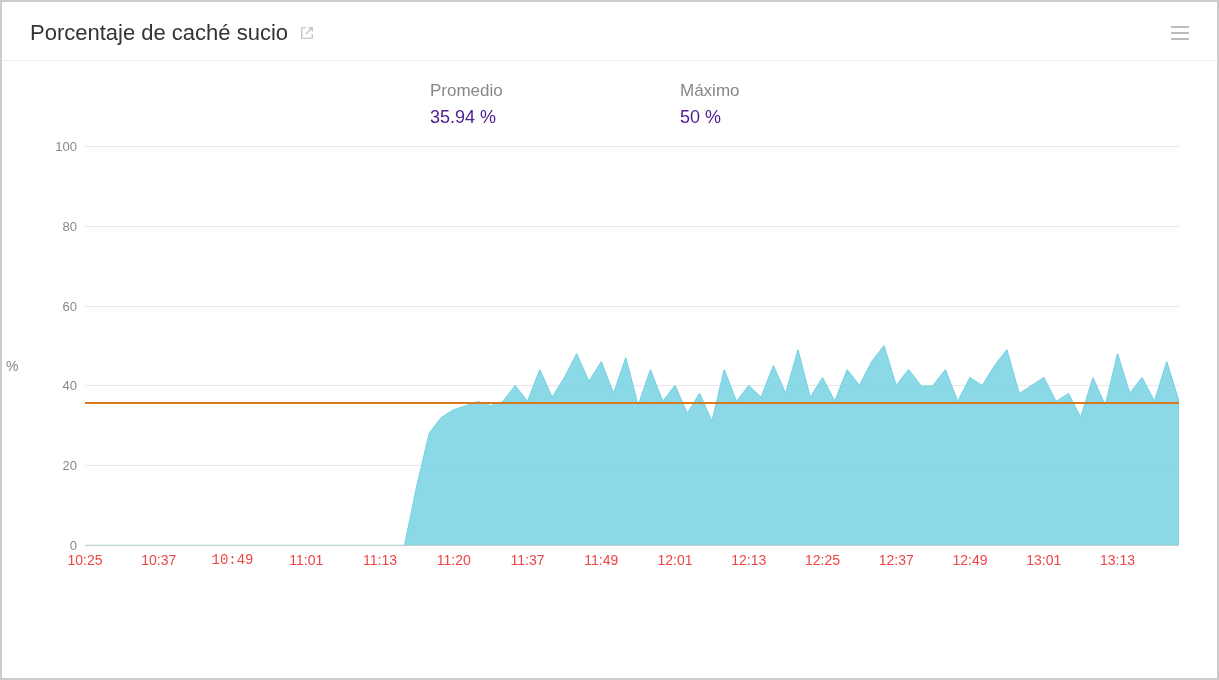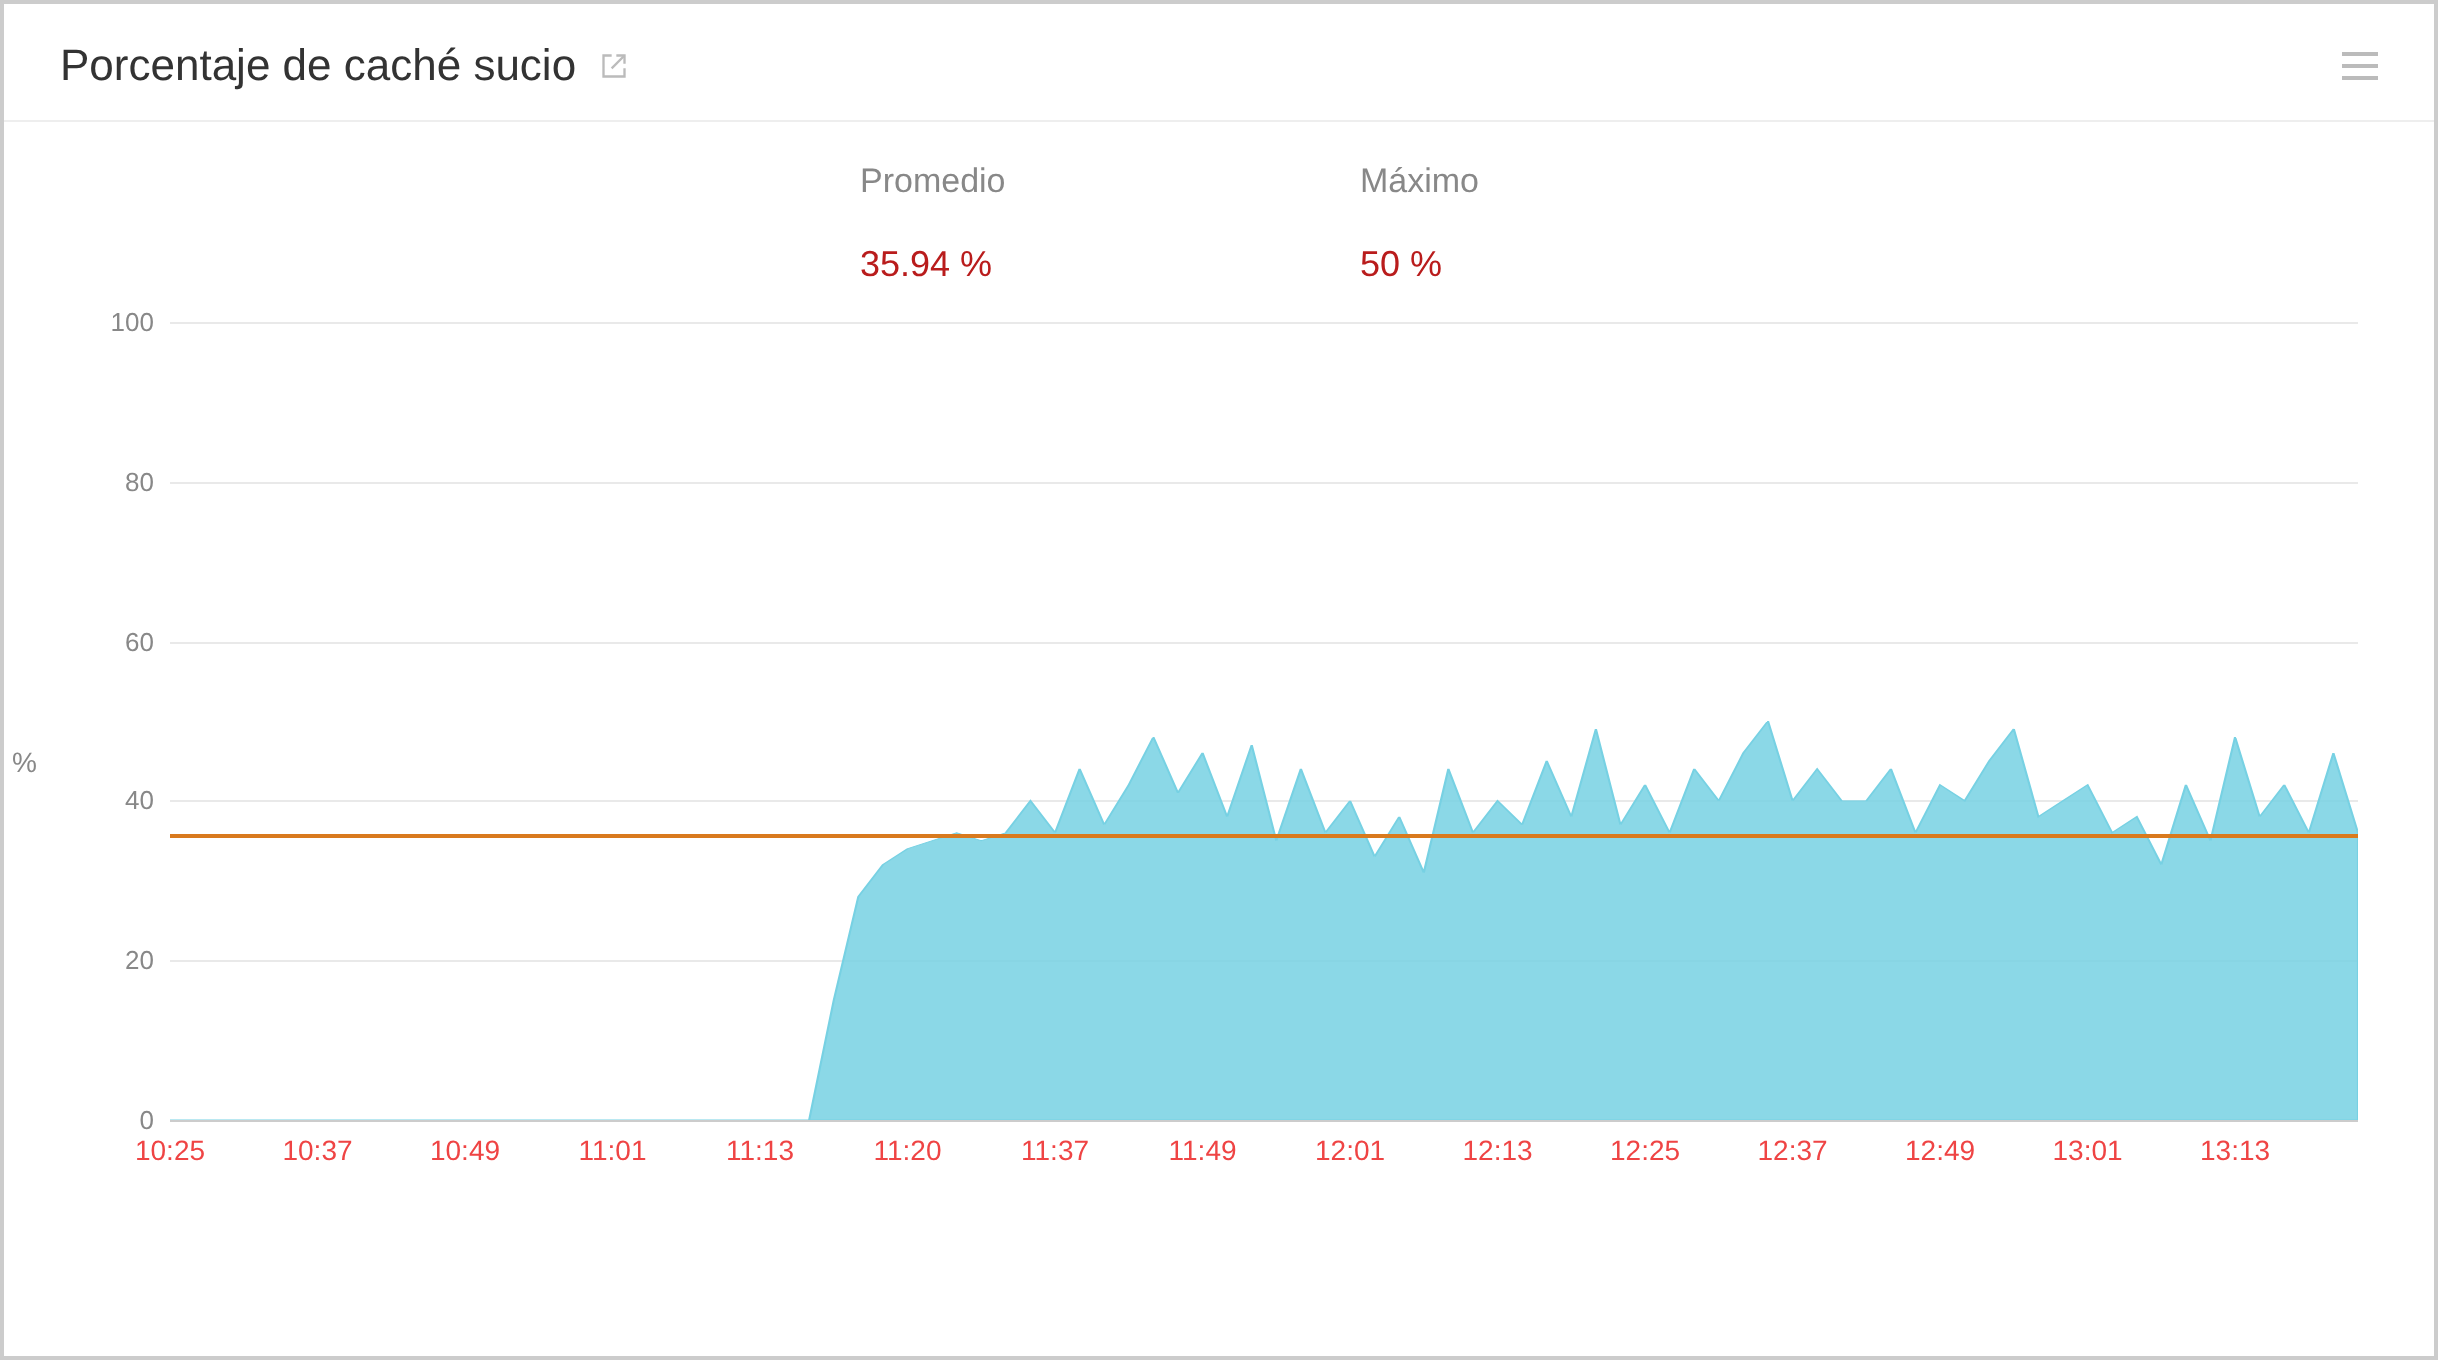--- a/index.html
+++ b/index.html
@@ -60,25 +60,25 @@
     display: flex;
     padding: 20px 28px 8px 28px;
   }
   .stats-spacer { flex: 0 0 400px; }
   .stat-col {
     flex: 0 0 250px;
   }
   .stat-label {
     font-size: 17px;
     color: #888;
-    margin-bottom: 21px;
+    margin-bottom: 6px;
   }
   .stat-value {
     font-size: 18px;
-    color: #b91c1c;
+    color: #4c1d95;
   }
   .chart-wrap {
     position: relative;
     padding: 10px 28px 20px 28px;
   }
   .plot {
     position: relative;
     height: 400px;
     margin-left: 55px;
     margin-right: 10px;
@@ -185,21 +185,21 @@
         <div class="grid-line" style="top: 0%;"></div>
         <div class="y-tick" style="top: 0%;">100</div>
         <svg viewBox="0 0 1000 1000" preserveAspectRatio="none" class="area-svg">
           <path d="M0.00 1000.00 L67.42 1000.00 L134.83 1000.00 L202.25 1000.00 L269.66 1000.00 L292.13 1000.00 L303.37 850.00 L314.61 720.00 L325.84 680.00 L337.08 660.00 L348.31 650.00 L359.55 640.00 L370.79 650.00 L382.02 640.00 L393.26 600.00 L404.49 640.00 L415.73 560.00 L426.97 630.00 L438.20 580.00 L449.44 520.00 L460.67 590.00 L471.91 540.00 L483.15 620.00 L494.38 530.00 L505.62 650.00 L516.85 560.00 L528.09 640.00 L539.33 600.00 L550.56 670.00 L561.80 620.00 L573.03 690.00 L584.27 560.00 L595.51 640.00 L606.74 600.00 L617.98 630.00 L629.21 550.00 L640.45 620.00 L651.69 510.00 L662.92 630.00 L674.16 580.00 L685.39 640.00 L696.63 560.00 L707.87 600.00 L719.10 540.00 L730.34 500.00 L741.57 600.00 L752.81 560.00 L764.04 600.00 L775.28 600.00 L786.52 560.00 L797.75 640.00 L808.99 580.00 L820.22 600.00 L831.46 550.00 L842.70 510.00 L853.93 620.00 L865.17 600.00 L876.40 580.00 L887.64 640.00 L898.88 620.00 L910.11 680.00 L921.35 580.00 L932.58 650.00 L943.82 520.00 L955.06 620.00 L966.29 580.00 L977.53 640.00 L988.76 540.00 L1000.00 640.00 L1000.00 1000 L0.00 1000 Z" fill="#77d1e3" fill-opacity="0.85" stroke="#77d1e3" stroke-width="1"></path>
         </svg>
         <div class="avg-line" style="top: 64.06%;"></div>
       </div>
     <div class="x-axis" id="xaxis">
         <div class="x-tick" style="left: 0%;">10:25</div>
         <div class="x-tick" style="left: 6.74157%;">10:37</div>
-        <div class="x-tick" style="left: 13.4831%;">10:49</div>
+        <div class="x-tick" style="left: 13.4831%; font-family: Liberation Mono, monospace;">10:49</div>
         <div class="x-tick" style="left: 20.2247%;">11:01</div>
         <div class="x-tick" style="left: 26.9663%;">11:13</div>
         <div class="x-tick" style="left: 33.7079%;">11:20</div>
         <div class="x-tick" style="left: 40.4494%;">11:37</div>
         <div class="x-tick" style="left: 47.191%;">11:49</div>
         <div class="x-tick" style="left: 53.9326%;">12:01</div>
         <div class="x-tick" style="left: 60.6742%;">12:13</div>
         <div class="x-tick" style="left: 67.4157%;">12:25</div>
         <div class="x-tick" style="left: 74.1573%;">12:37</div>
         <div class="x-tick" style="left: 80.8989%;">12:49</div>

